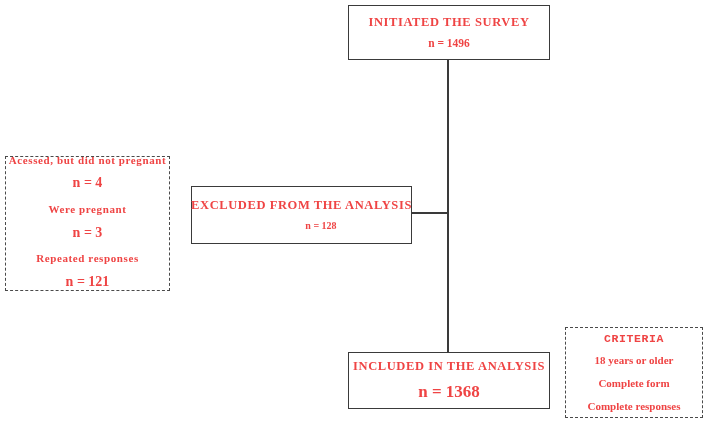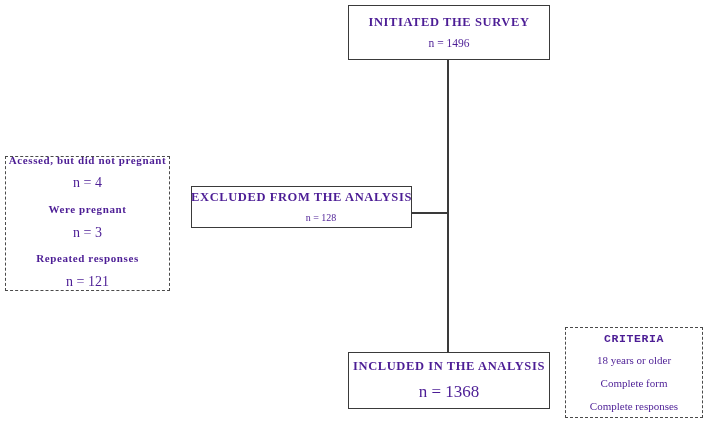--- a/index.html
+++ b/index.html
@@ -7,21 +7,21 @@
     margin: 0;
     padding: 0;
     background: #ffffff;
   }
   #canvas {
     position: relative;
     width: 708px;
     height: 422px;
     background: #ffffff;
     font-family: "Liberation Serif", "DejaVu Serif", serif;
-    color: #4c1d95;
+    color: #ef4444;
     overflow: hidden;
   }
 
   
   .node {
     position: absolute;
     box-sizing: border-box;
     display: flex;
     flex-direction: column;
     align-items: center;
@@ -37,34 +37,34 @@
     border: 1.4px dashed #4a4a4a;
   }
 
   .title {
     font-weight: bold;
     letter-spacing: 0.6px;
     line-height: 1.25;
     white-space: nowrap;
   }
   .value {
-    font-weight: normal;
+    font-weight: bold;
     line-height: 1.25;
     white-space: nowrap;
   }
 
   
   #node-initiated {
     left: 348px; top: 5px; width: 202px; height: 55px;
   }
   #node-initiated .title { font-size: 12.5px; margin-bottom: 6px; }
   #node-initiated .value { font-size: 11.5px; }
 
   #node-excluded {
-    left: 191px; top: 186px; width: 221px; height: 42px;
+    left: 191px; top: 186px; width: 221px; height: 58px;
   }
   #node-excluded .title { font-size: 12.5px; margin-bottom: 6px; }
   #node-excluded .value { font-size: 10px; margin-left: 39px; }
 
   #node-included {
     left: 348px; top: 352px; width: 202px; height: 57px;
   }
   #node-included .title { font-size: 12.5px; margin-bottom: 6px; }
   #node-included .value { font-size: 17px; }
 

